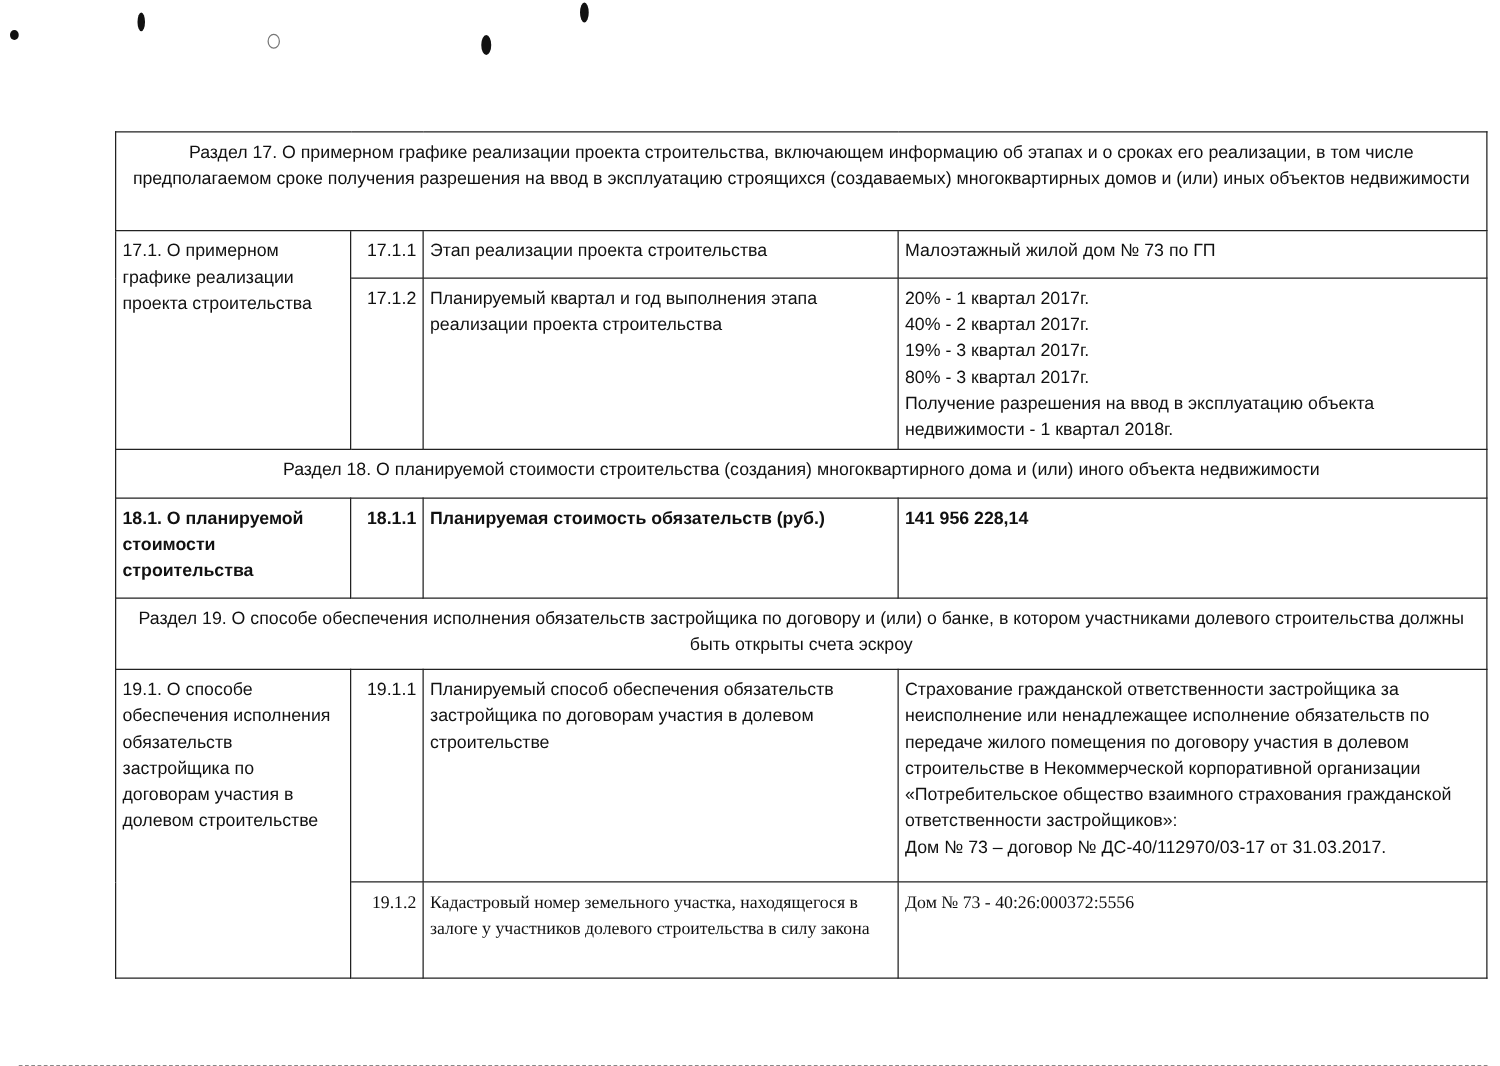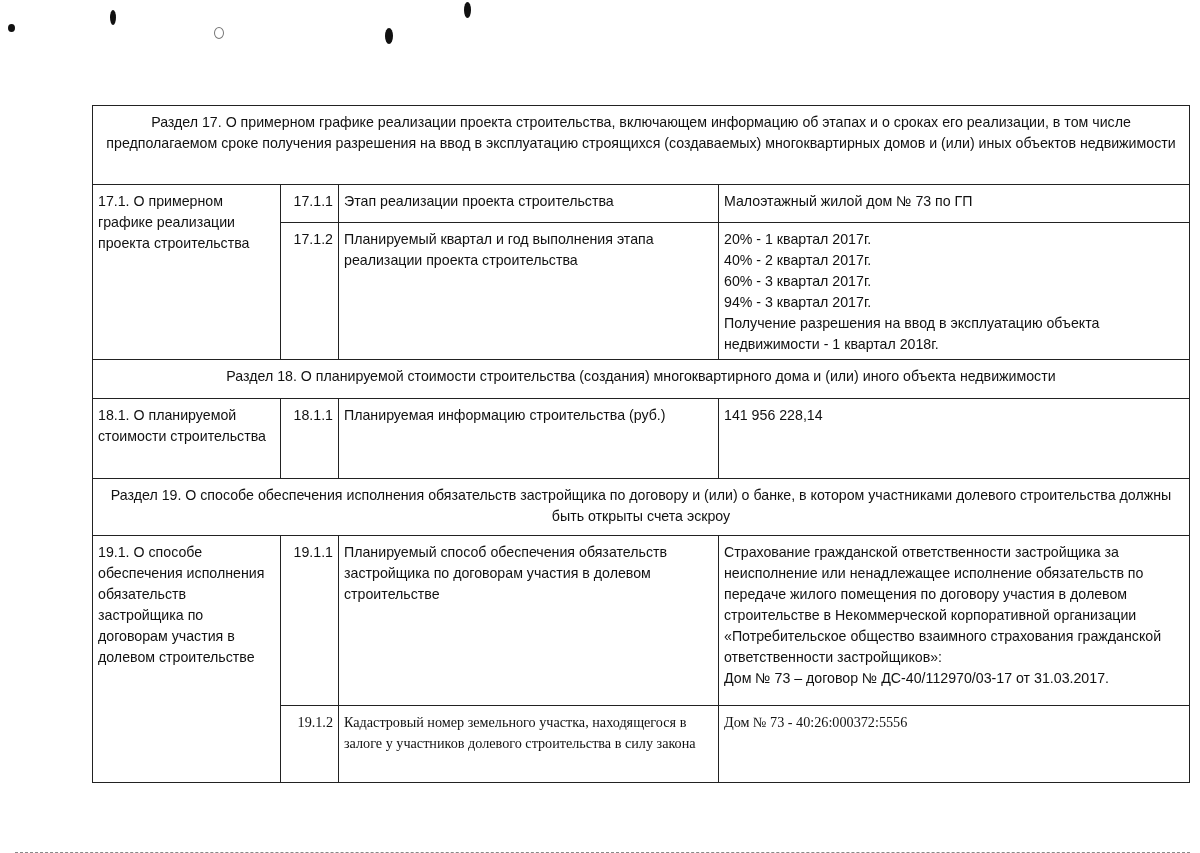--- a/index.html
+++ b/index.html
@@ -47,33 +47,33 @@
       <td>
           <span class="line">Малоэтажный жилой дом № 73 по ГП</span>
         </td>
     </tr>
     <tr style="height:105px;">
       <td class="num">17.1.2</td>
       <td>Планируемый квартал и год выполнения этапа реализации проекта строительства</td>
       <td>
         <span class="line">20% - 1 квартал 2017г.</span>
         <span class="line">40% - 2 квартал 2017г.</span>
-        <span class="line">60% - 3 квартал 2017г.</span>
-        <span class="line">94% - 3 квартал 2017г.</span>
+        <span class="line">19% - 3 квартал 2017г.</span>
+        <span class="line">80% - 3 квартал 2017г.</span>
         <span class="line">Получение разрешения на ввод в эксплуатацию объекта недвижимости - 1 квартал 2018г.</span>
       </td>
     </tr>
 
     <tr style="height:39px;">
       <td colspan="4" class="section">Раздел 18. О планируемой стоимости строительства (создания) многоквартирного дома и (или) иного объекта недвижимости</td>
     </tr>
-    <tr style="height:80px;">
+    <tr style="height:80px;font-weight:bold;">
       <td>18.1. О планируемой стоимости строительства</td>
       <td class="num">18.1.1</td>
-      <td>Планируемая информацию строительства (руб.)</td>
+      <td>Планируемая стоимость обязательств (руб.)</td>
       <td>
           <span class="line">141 956 228,14</span>
         </td>
     </tr>
 
     <tr style="height:57px;">
       <td colspan="4" class="section">Раздел 19. О способе обеспечения исполнения обязательств застройщика по договору и (или) о банке, в котором участниками долевого строительства должны быть открыты счета эскроу</td>
     </tr>
     <tr style="height:170px;margin-left:22px;">
       <td rowspan="2">19.1. О способе обеспечения исполнения обязательств застройщика по договорам участия в долевом строительстве</td>

